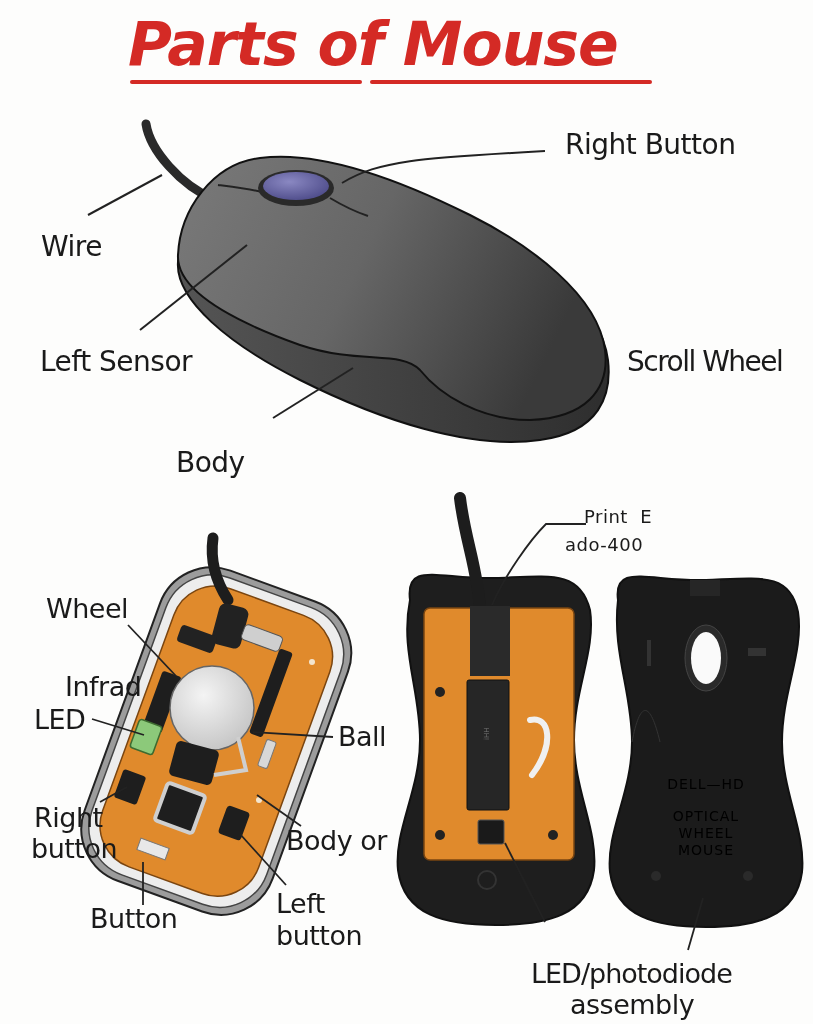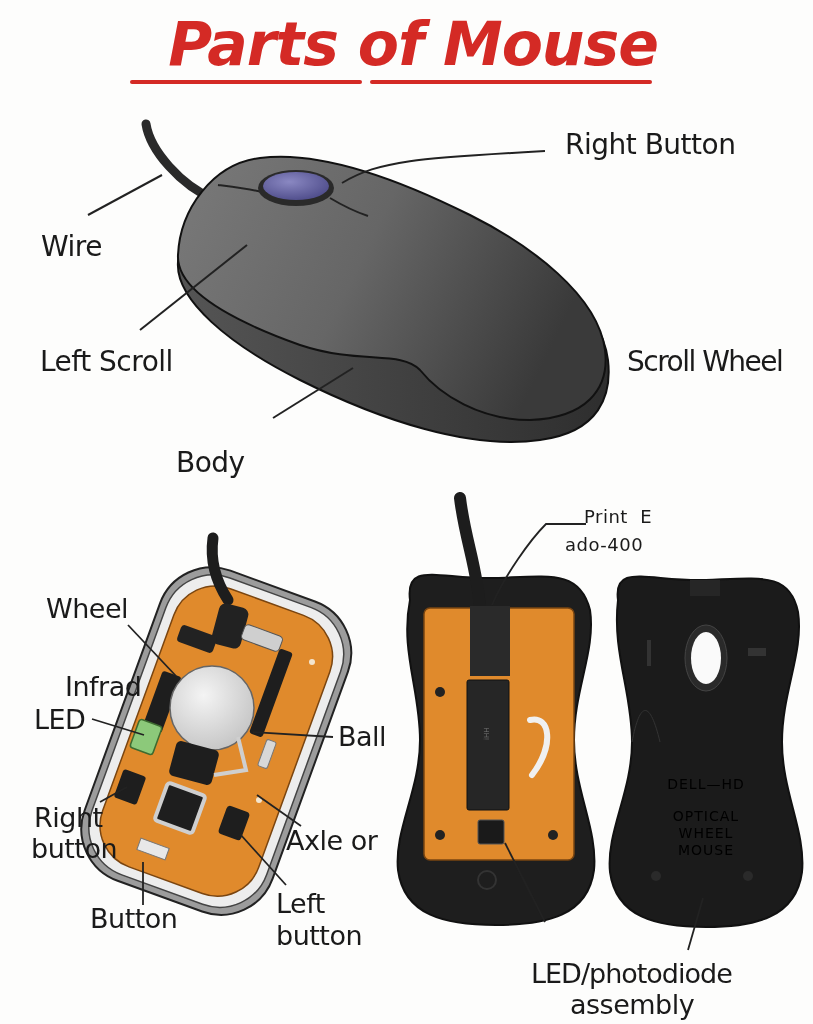--- a/index.html
+++ b/index.html
@@ -1,17 +1,17 @@
 <!DOCTYPE html>
 <html><head>
 <meta charset="utf-8">
 <style>
   html, body { margin: 0; padding: 0; background: #fdfdfc; }
   body { width: 813px; height: 1024px; position: relative; overflow: hidden; font-family: "DejaVu Sans", "Liberation Sans", sans-serif; color: #161616; }
-  .title { position: absolute; left: 128px; top: 8px; width: 530px; text-align: right; font-family: "DejaVu Sans", sans-serif; font-weight: bold; font-style: italic; font-size: 60px; color: #d42a25; letter-spacing: -1px; line-height: 72px; }
+  .title { position: absolute; left: 128px; top: 8px; width: 530px; text-align: left; font-family: "DejaVu Sans", sans-serif; font-weight: bold; font-style: italic; font-size: 60px; color: #d42a25; letter-spacing: -1px; line-height: 72px; }
   .title-underline { position: absolute; top: 80px; height: 4px; background: #d42a25; border-radius: 2px; }
   svg.art { position: absolute; left: 0; top: 0; }
   .lbl { position: absolute; font-size: 28px; line-height: 34px; color: #1a1a1a; white-space: nowrap; letter-spacing: -0.5px; }
   .lbl.sm { font-size: 27px; line-height: 30px; }
   .lbl.xs { font-size: 18px; line-height: 27px; letter-spacing: 0.5px; text-align: center; }
   .emboss { position: absolute; color: #000000; font-size: 14px; line-height: 18px; text-align: center; letter-spacing: 1px; font-family: "DejaVu Sans", sans-serif; }
 </style>
 </head>
 <body>
 
@@ -131,32 +131,32 @@
     <rect x="647" y="640" width="4" height="26" fill="#333"></rect>
     <rect x="748" y="648" width="18" height="8" fill="#333"></rect>
     <path d="M632 742 C640 700 650 700 660 742" stroke="#333" fill="none"></path>
     <circle cx="656" cy="876" r="5" fill="#2a2a2a"></circle>
     <circle cx="748" cy="876" r="5" fill="#2a2a2a"></circle>
     <line x1="703" y1="898" x2="688" y2="950" stroke="#222" stroke-width="1.8"></line>
   </g>
 </svg>
 
 <div class="lbl" style="left:41px;top:230px;">Wire</div>
-<div class="lbl" style="left:40px;top:345px;">Left Scroll</div>
+<div class="lbl" style="left:40px;top:345px;">Left Sensor</div>
 <div class="lbl" style="left:176px;top:446px;">Body</div>
 <div class="lbl" style="left:565px;top:128px;">Right Button</div>
 <div class="lbl" style="left:627px;top:345px;letter-spacing:-1.5px;">Scroll Wheel</div>
 
 <div class="lbl sm" style="left:46px;top:594px;">Wheel</div>
 <div class="lbl sm" style="left:22px;top:672px;margin-left:43px;">Infrad</div>
 <div class="lbl sm" style="left:34px;top:705px;">LED</div>
 <div class="lbl sm" style="left:338px;top:722px;">Ball</div>
 <div class="lbl sm" style="left:34px;top:803px;">Right</div>
 <div class="lbl sm" style="left:31px;top:834px;">button</div>
-<div class="lbl sm" style="left:286px;top:826px;">Axle or</div>
+<div class="lbl sm" style="left:286px;top:826px;">Body or</div>
 <div class="lbl sm" style="left:90px;top:904px;">Button</div>
 <div class="lbl sm" style="left:276px;top:889px;">Left</div>
 <div class="lbl sm" style="left:276px;top:921px;">button</div>
 
 <div class="lbl xs" style="left:584px;top:503px;white-space:pre;">Print  E</div>
 <div class="lbl xs" style="left:565px;top:531px;">ado-400</div>
 <div class="lbl sm" style="left:531px;top:959px;letter-spacing:-1px;">LED/photodiode</div>
 <div class="lbl sm" style="left:570px;top:990px;">assembly</div>
 
 <div class="emboss" style="left:656px;top:775px;width:100px;">DELL—HD</div>

